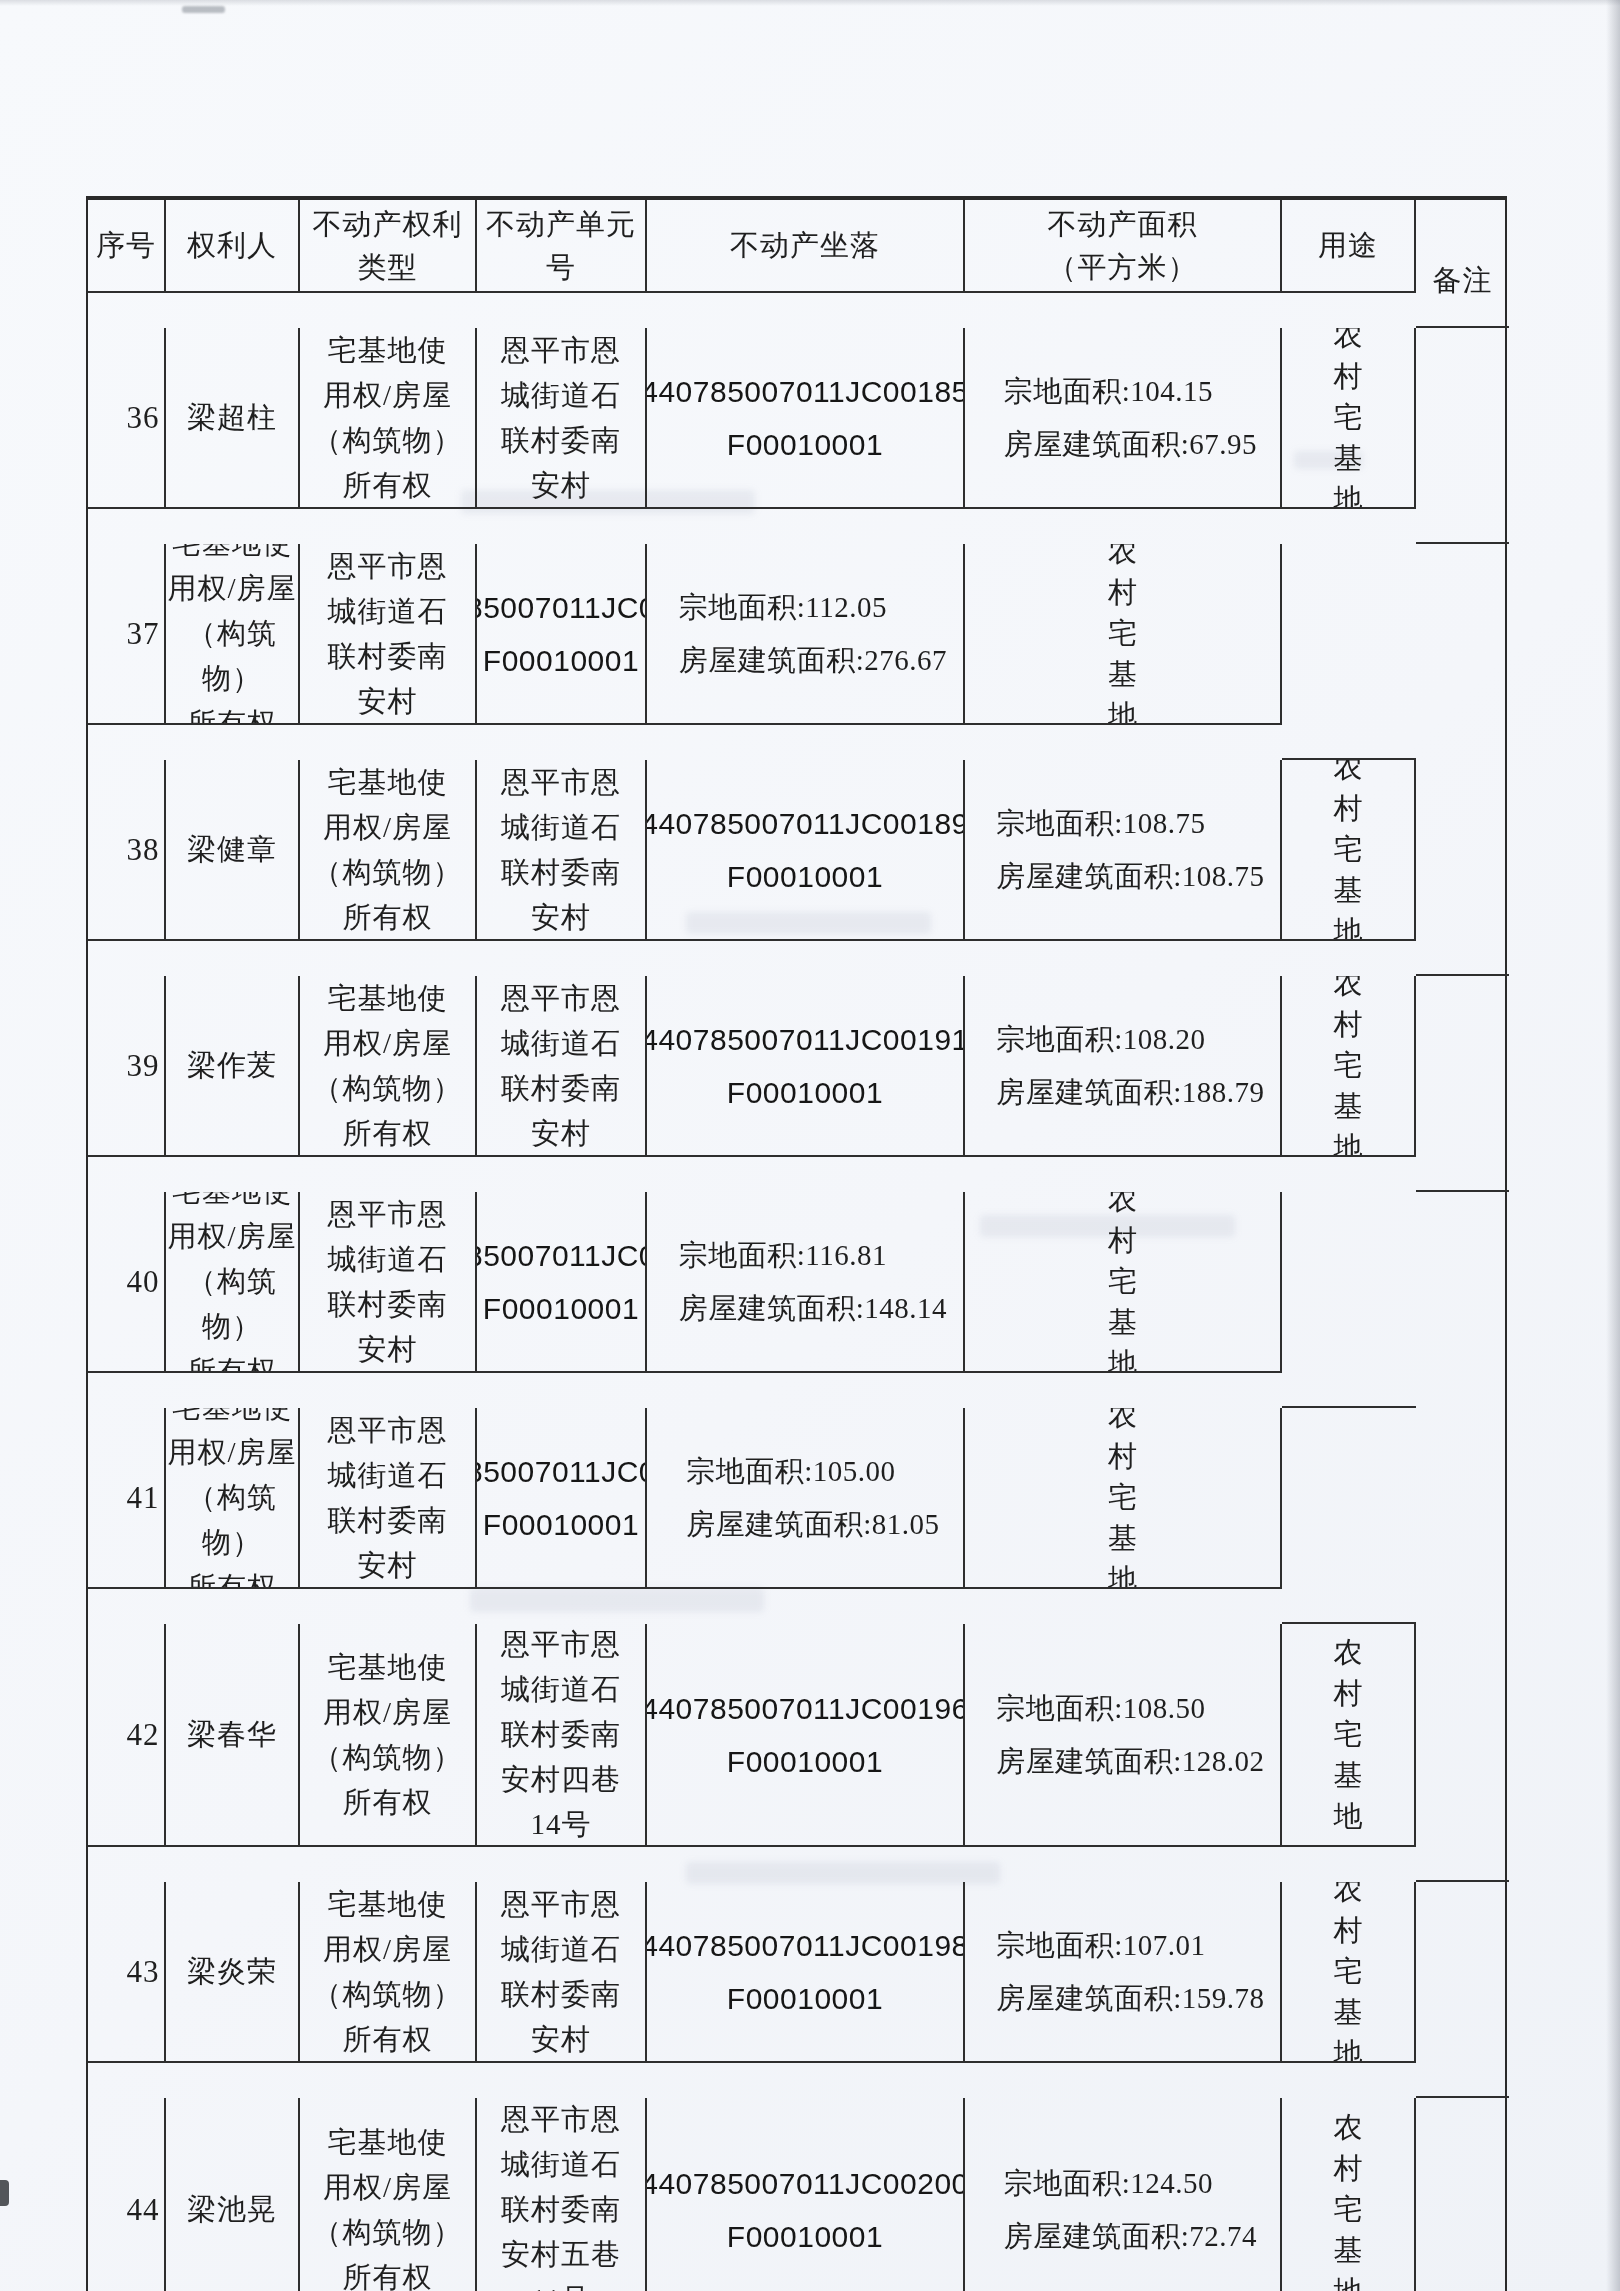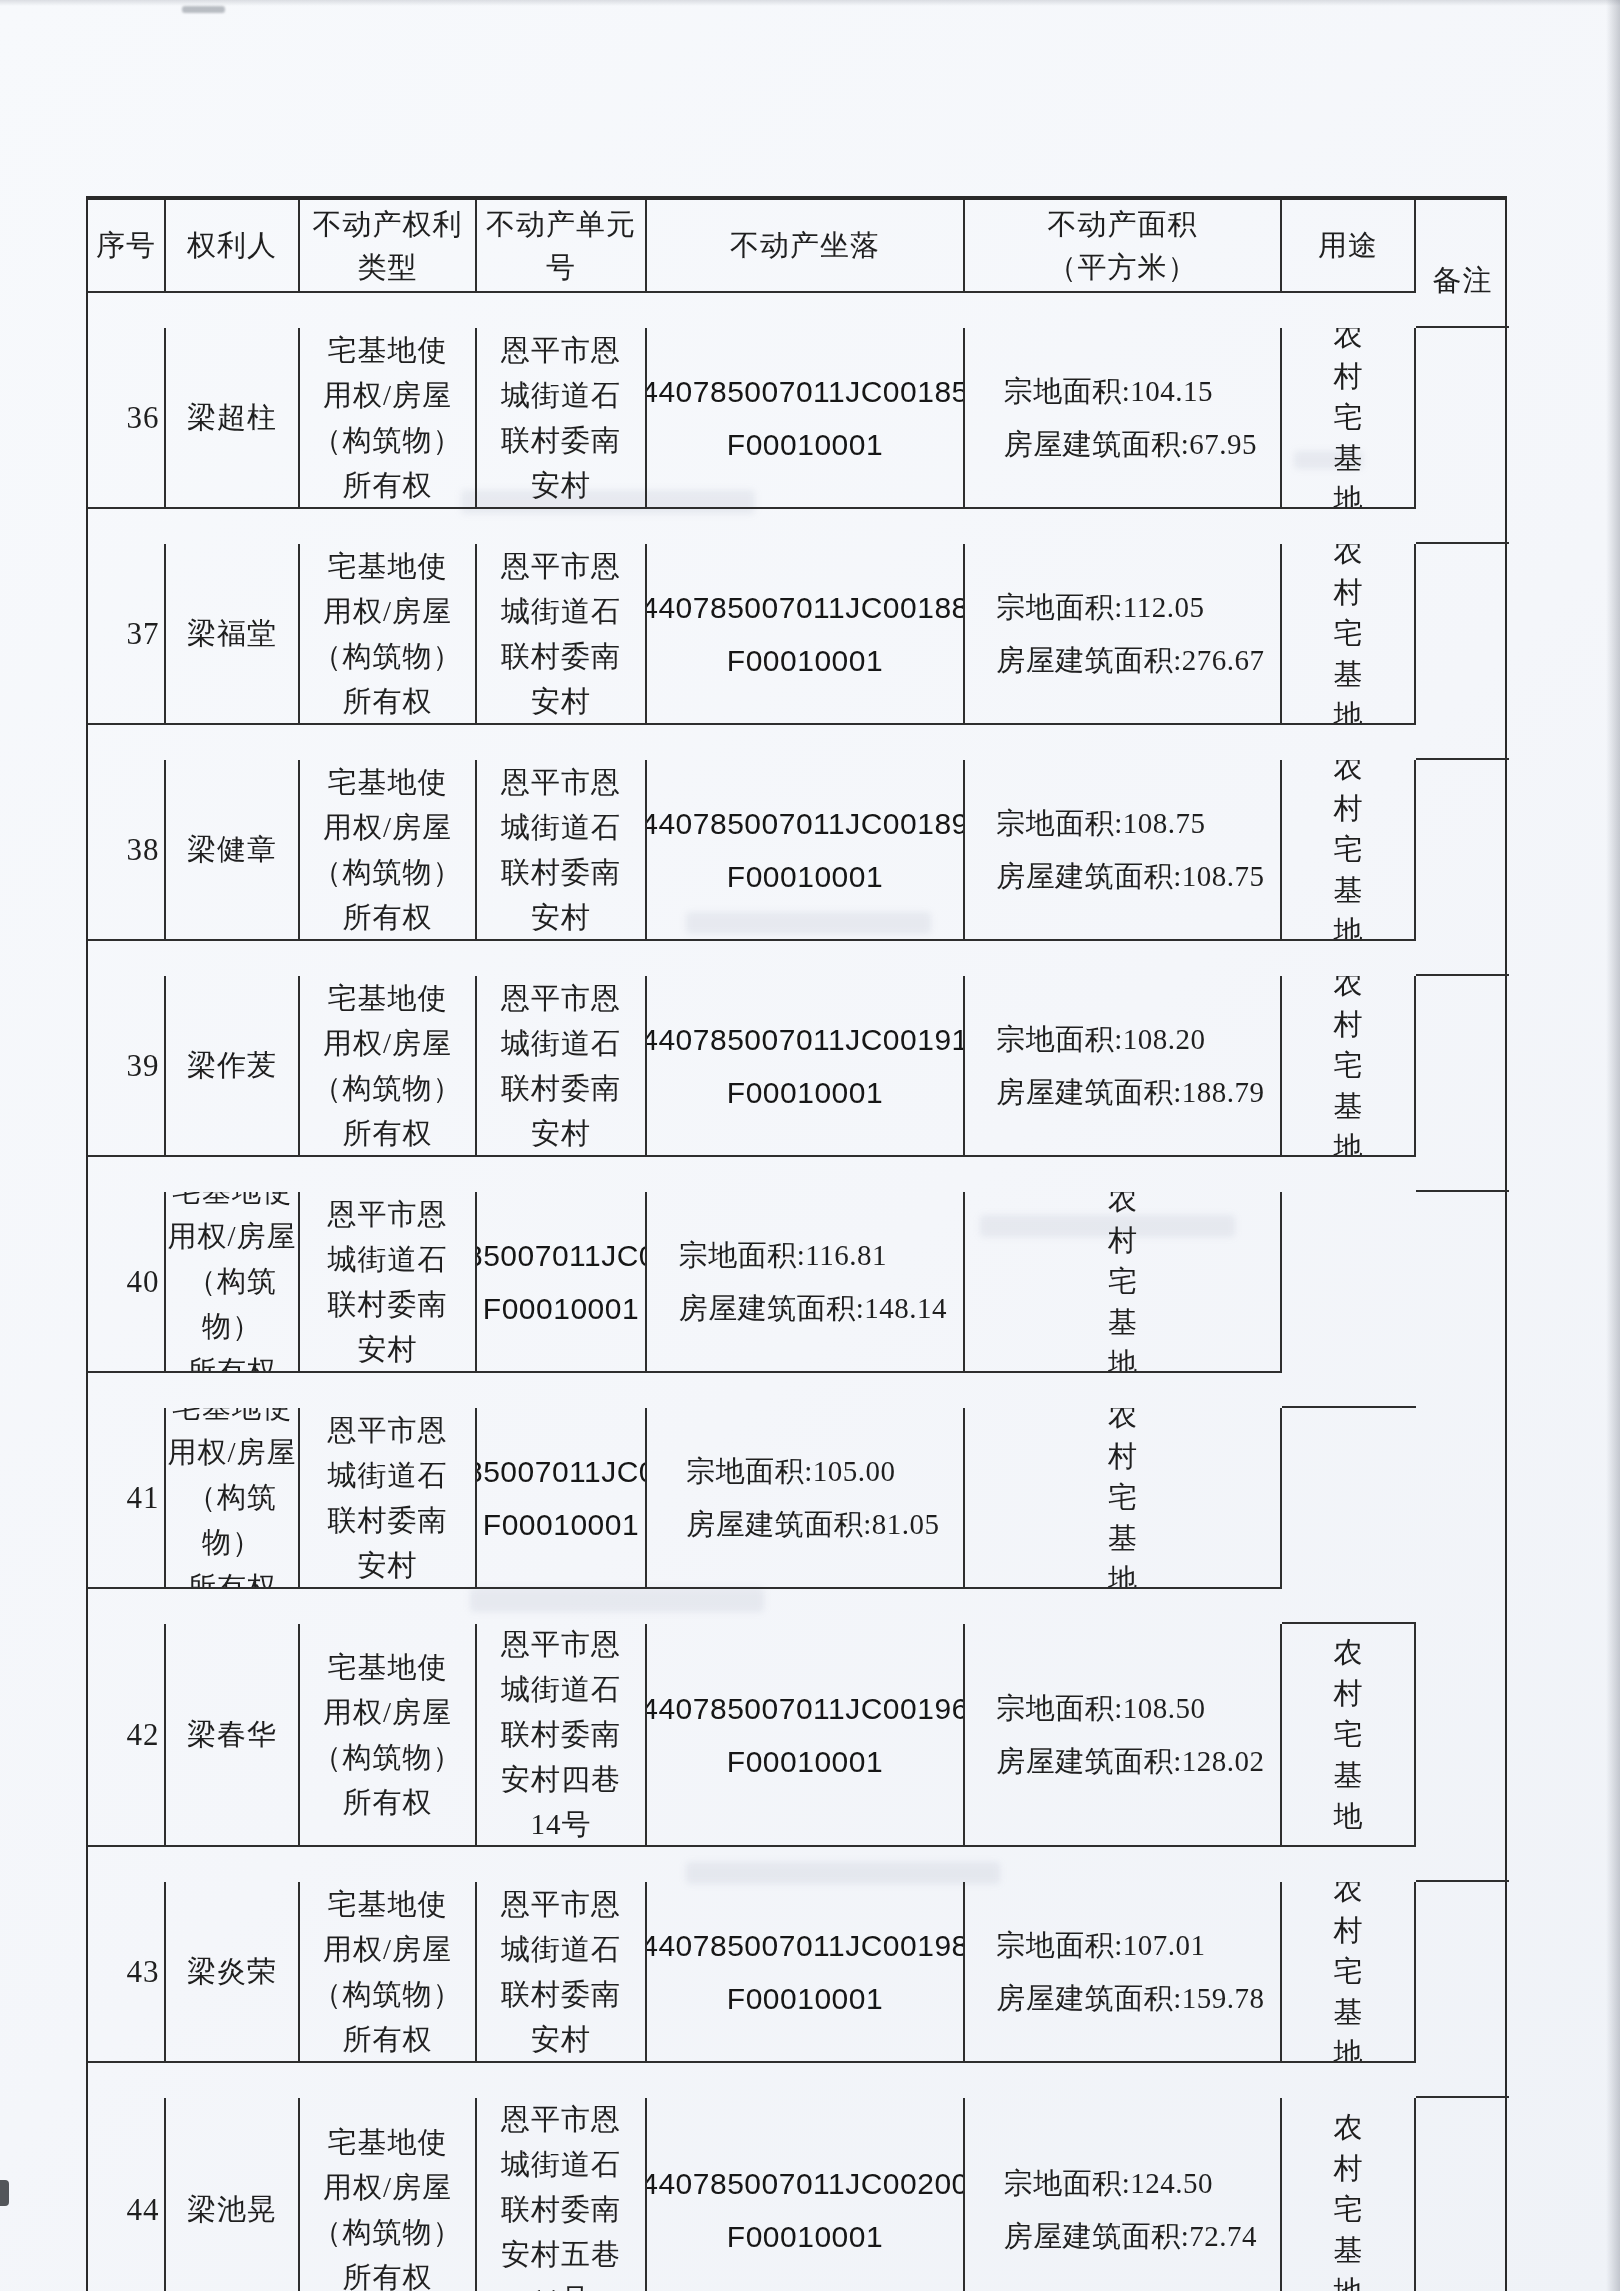--- a/index.html
+++ b/index.html
@@ -143,23 +143,20 @@
       <div class="td h4">
           <span class="cjk"></span>
         </div>
     </div>
 
     <div class="tr h-row">
       <div class="td h4">
           <span class="num-serif">37</span>
         </div>
       <div class="td h4">
-          <span class="cjk">梁福堂</span>
-        </div>
-      <div class="td h4">
           <span class="cjk">宅基地使
 用权/房屋
 （构筑物）
 所有权</span>
         </div>
       <div class="td h4">
           <span class="cjk">恩平市恩
 城街道石
 联村委南
 安村</span>

